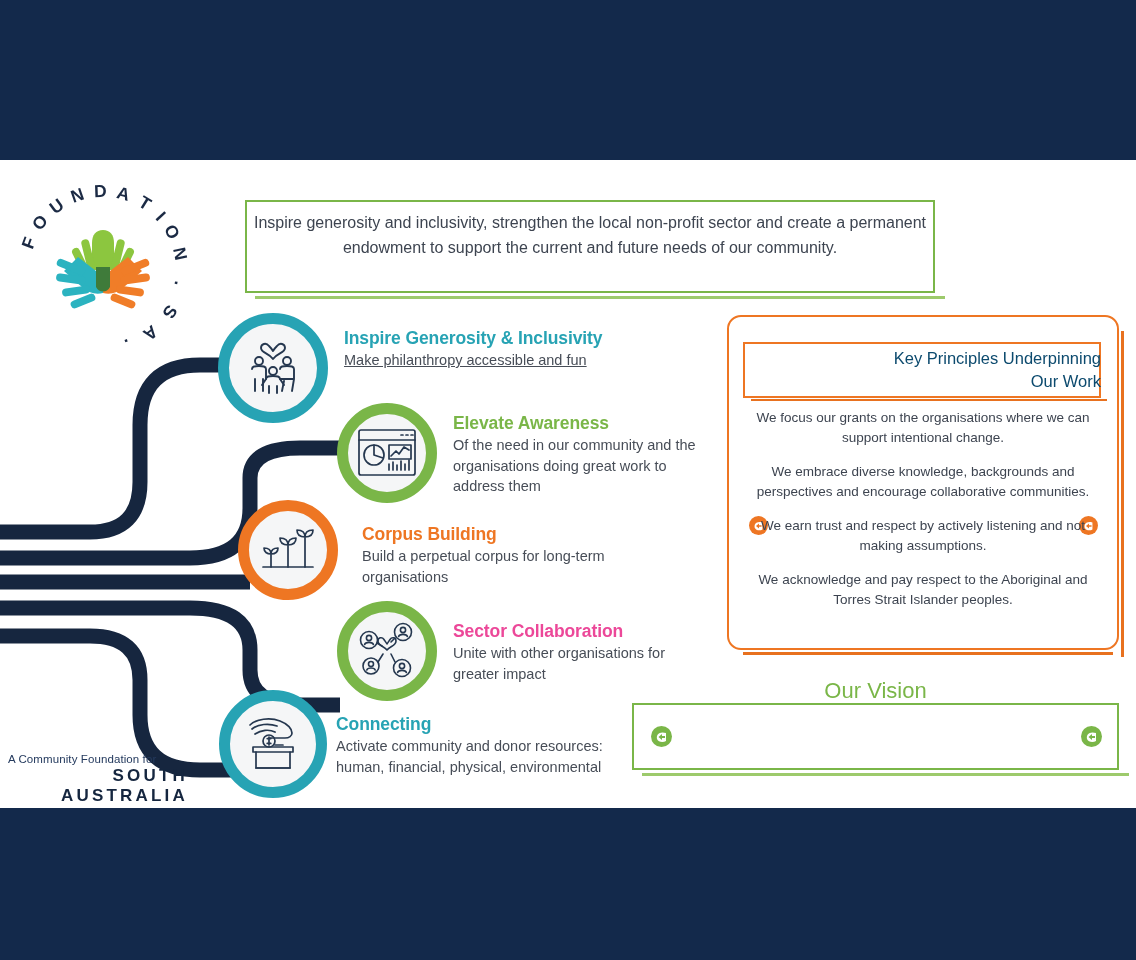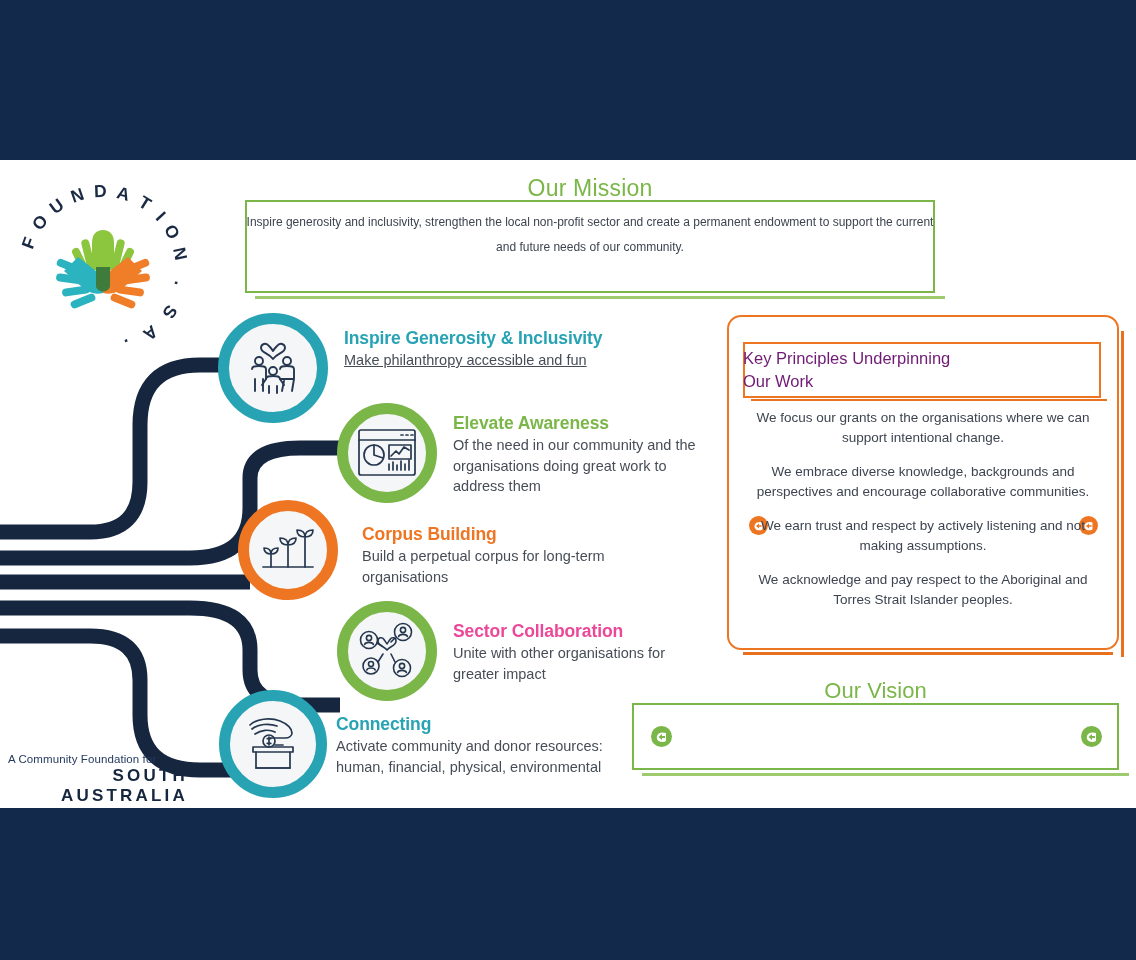--- a/index.html
+++ b/index.html
@@ -39,21 +39,21 @@
   }
   #mission-box {
     position:absolute; left:245px; top:40px; width:690px; height:93px;
     border:2.5px solid #7ab648; background:#fff;
   }
   #mission-box .shadow-b {
     position:absolute; left:8px; bottom:-8px; width:690px; height:3px; background:#8cc152; opacity:.85;
   }
   #mission-text {
     position:absolute; left:245px; top:50px; width:690px; text-align:center;
-    font-size:12px; line-height:25px; color:#3d4450;
+    font-size:16px; line-height:25px; color:#3d4450;
   }
   .badge {
     position:absolute; width:21px; height:21px; border-radius:50%;
     display:flex; align-items:center; justify-content:center;
   }
   .badge svg { display:block; }
   .badge-green { background:#7ab648; }
   .badge-orange { background:#ee7623; }
 
   
@@ -71,22 +71,22 @@
     border:2.5px solid #ee7623; border-radius:14px; background:#fff;
   }
   #kp-box .shadow-r { position:absolute; right:-7px; top:14px; width:3px; height:326px; background:#e8711f; }
   #kp-box .shadow-b { position:absolute; left:14px; bottom:-7px; width:370px; height:3px; background:#e8711f; }
   #kp-title-box {
     position:absolute; left:743px; top:182px; width:358px; height:56px;
     border:2px solid #ee7623; background:#fff;
   }
   #kp-title-box .shadow-b { position:absolute; left:6px; bottom:-5px; width:356px; height:2.5px; background:#e8711f; }
   #kp-title {
-    position:absolute; left:743px; top:187px; width:358px; text-align:left;
-    font-size:16.5px; line-height:23px; color:#701a75;
+    position:absolute; left:743px; top:187px; width:358px; text-align:right;
+    font-size:16.5px; line-height:23px; color:#0c4a6e;
   }
   #kp-body {
     position:absolute; left:745px; top:248px; width:356px; text-align:center;
     font-size:13.5px; line-height:19.5px; color:#3d4450;
   }
   #kp-body p + p { margin-top: 15px; }
 
   
   #vision-title {
     position:absolute; left:632px; top:518px; width:487px; text-align:center;
@@ -168,21 +168,20 @@
           <path d="M88,92 L102,92 L102,112 C99,118 91,118 88,112 Z" fill="#3f7b3a"></path>
         </g>
       </svg>
     </div>
 
     <div id="tagline">
       <div class="t1">A Community Foundation for</div>
       <div class="t2">SOUTH AUSTRALIA</div>
     </div>
 
-    <div id="mission-title">Our Mission</div>
     <div id="mission-box">
         <div class="shadow-b"></div>
       </div>
     <div id="mission-text">Inspire generosity and inclusivity, strengthen the local non-profit sector and create a permanent endowment to support the current and future needs of our community.</div>
     <div class="badge badge-green" style="left:270px; top:237px;">
       <svg width="14" height="14" viewBox="0 0 14 14">
           <path d="M11 3 C4 1 1 5 2 9 C3 12 8 13 11 11 Z" fill="#fff"></path>
           <path d="M7 4 L3.5 7 L7 10 L7 8 L10 8 L10 6 L7 6 Z" fill="#7ab648"></path>
         </svg>
     </div>

